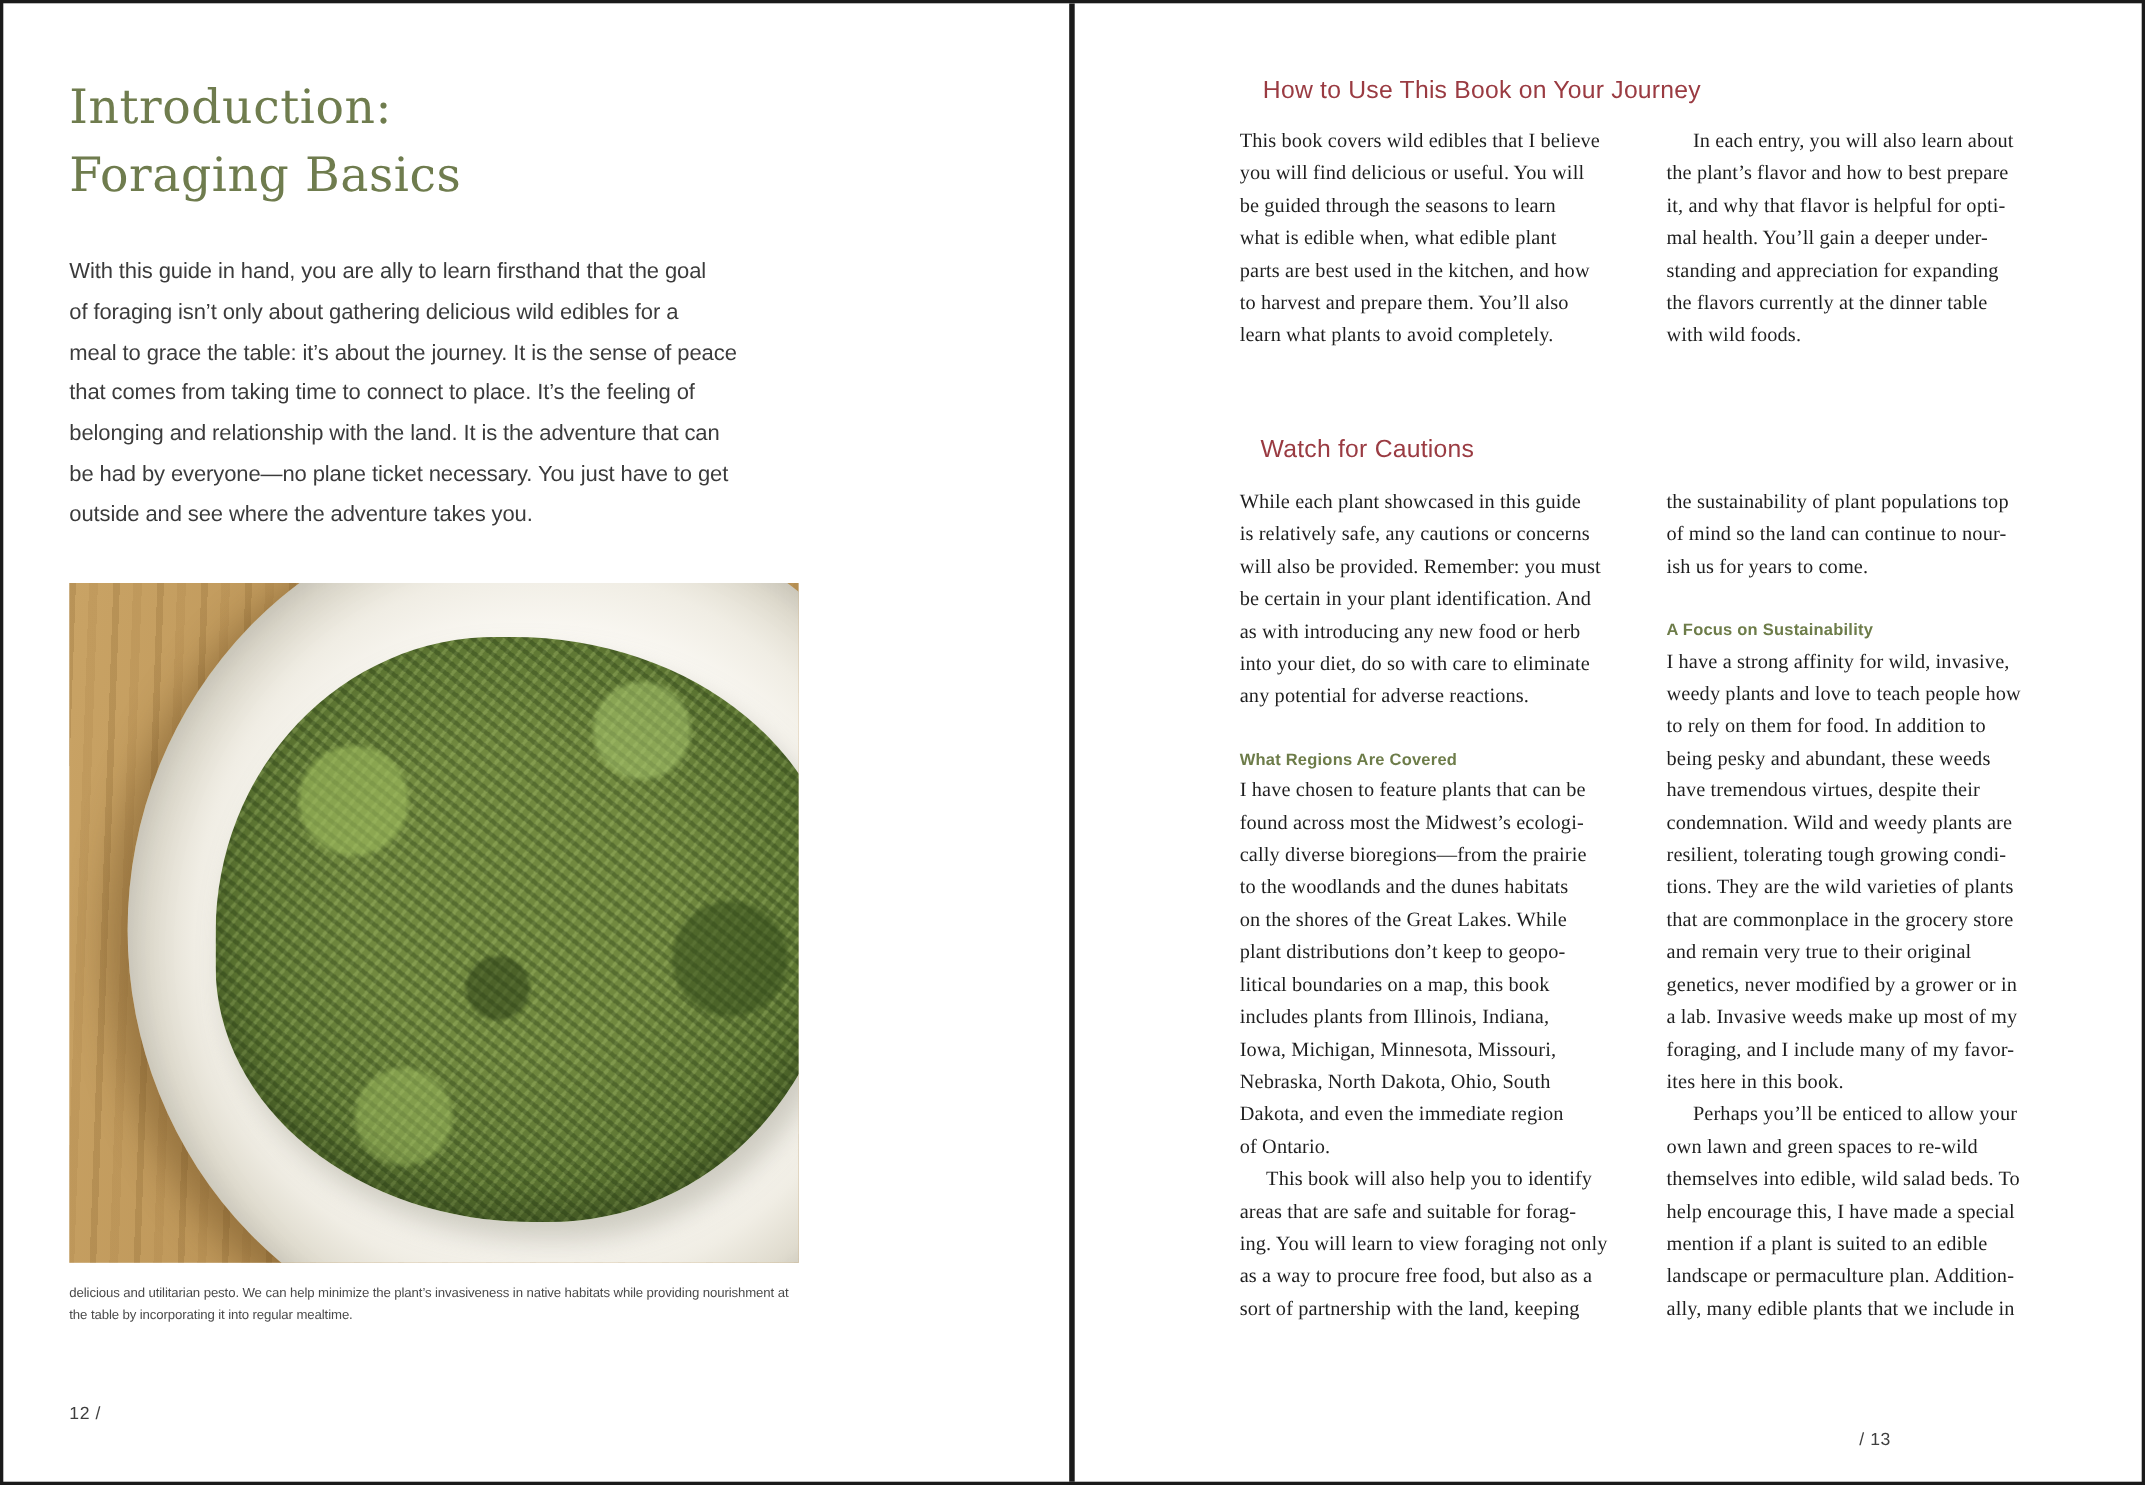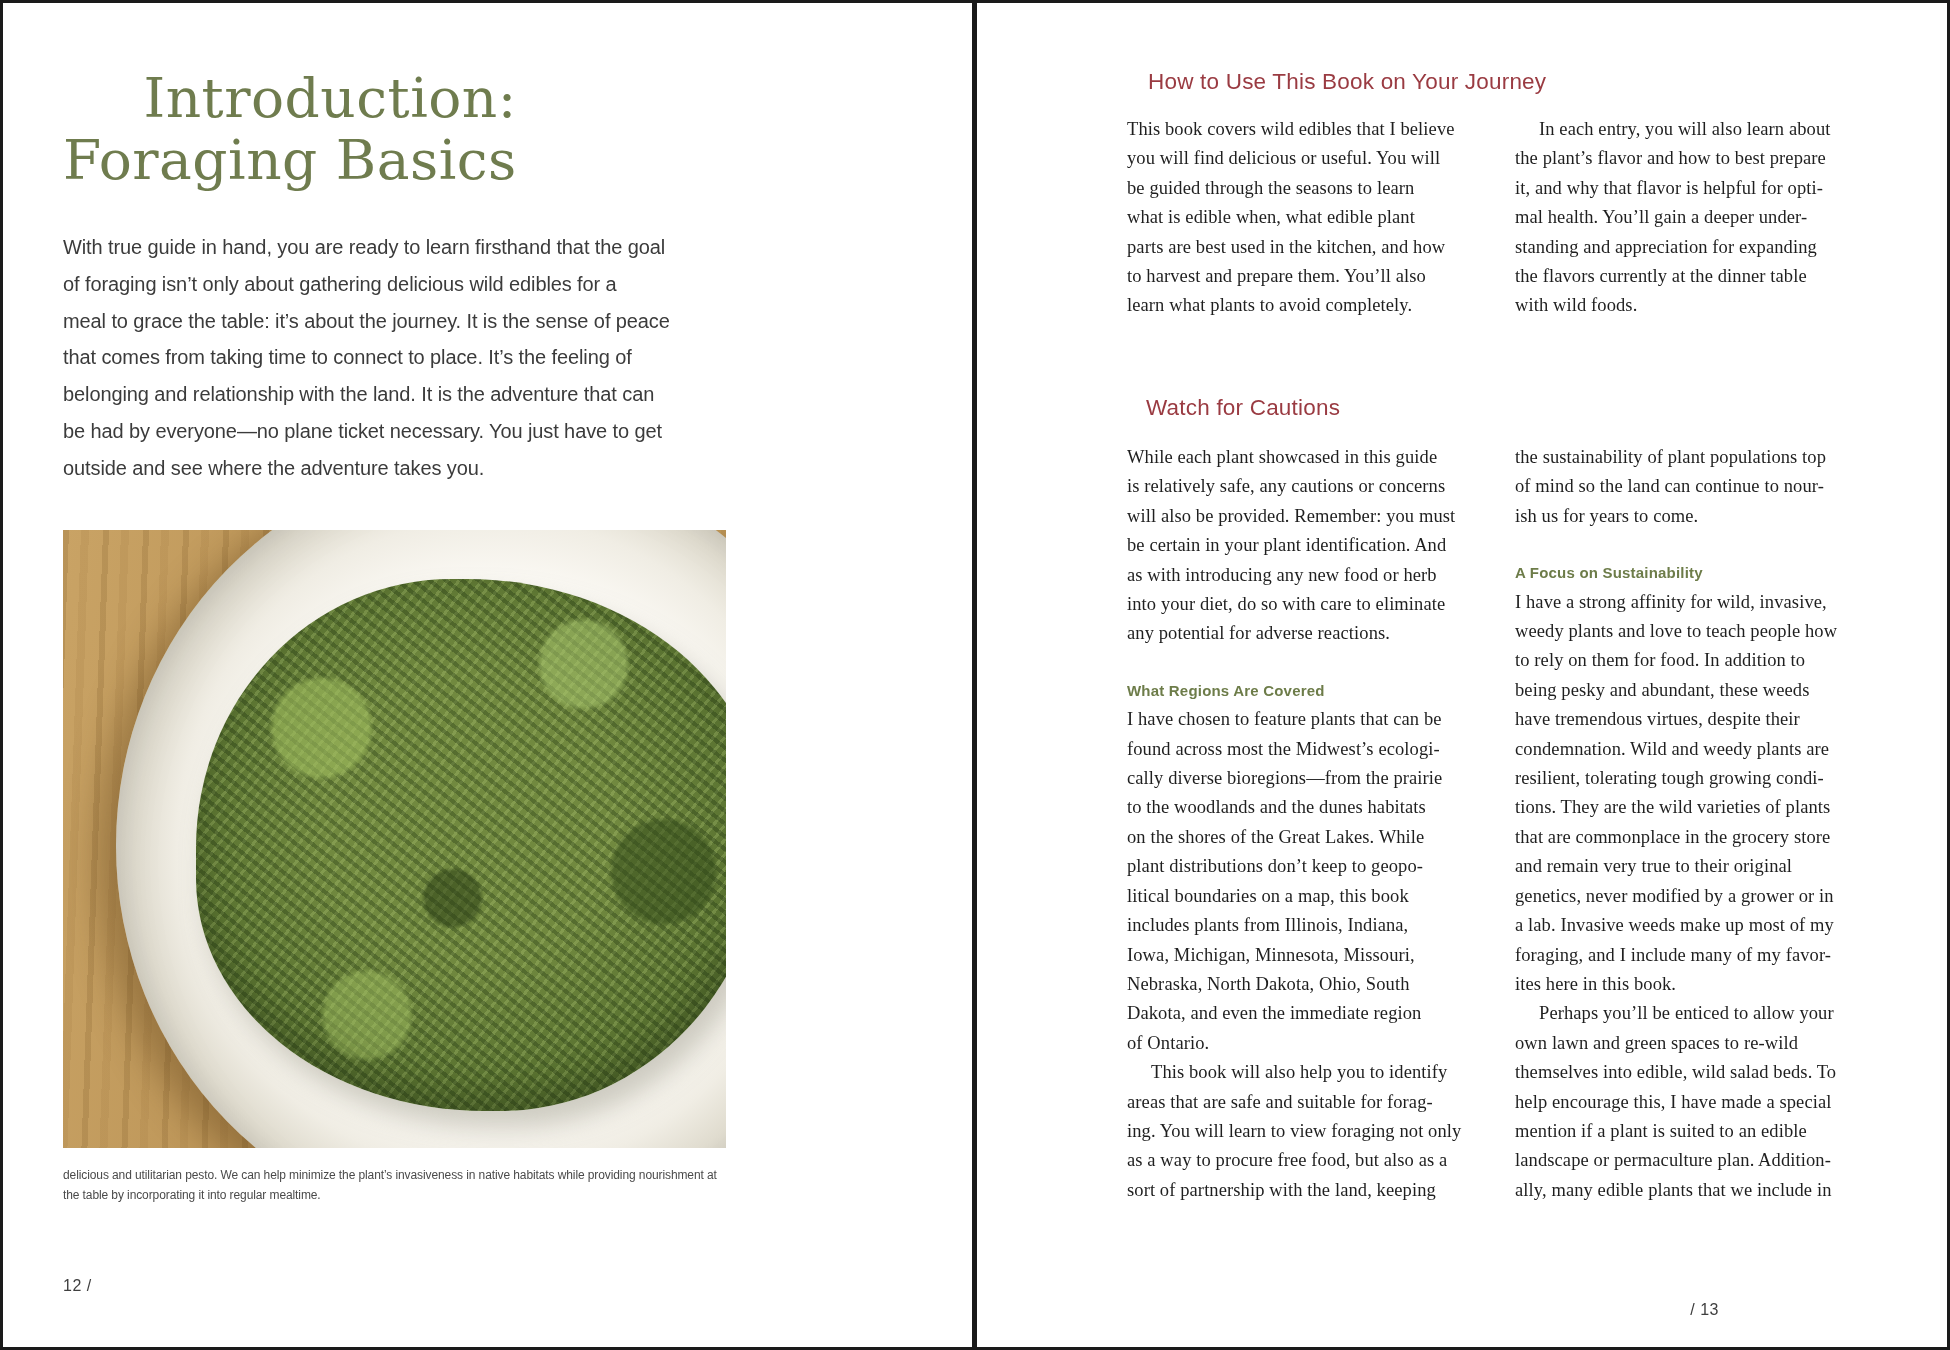--- a/index.html
+++ b/index.html
@@ -10,22 +10,22 @@
   }
   .divider{position:absolute;left:969px;top:0;width:5px;height:1350px;background:#1a1a1a;}
   .page{position:absolute;top:0;height:1344px;}
   .page-left{left:0;width:969px;}
   .page-right{left:974px;width:830px;}
   .abs{position:absolute;}
   .tline{white-space:pre;}
 
   
   .book-title{
-    font-family:"DejaVu Serif",serif;font-size:55px;line-height:62px;
-    color:#6f7c4e;letter-spacing:.5px;text-align:right;
+    font-family:"DejaVu Serif",serif;font-size:43px;line-height:62px;
+    color:#6f7c4e;letter-spacing:.5px;
   }
   .intro{font-size:20px;line-height:36.8px;color:#3b3b3b;letter-spacing:-.1px;}
   .caption{font-size:12px;line-height:19.8px;color:#4a4a4a;letter-spacing:-.1px;}
   .pagenum{font-size:16px;color:#3f3f3f;letter-spacing:.5px;text-align:center;}
 
   
   .photo{
     position:absolute;left:60px;top:527px;width:663px;height:618px;overflow:hidden;
     background:
       repeating-linear-gradient(92deg, rgba(120,85,35,.20) 0 6px, rgba(0,0,0,0) 6px 18px,
@@ -69,21 +69,21 @@
 
 <div class="spread">
 
   <div class="page page-left">
     <div class="abs book-title" style="left:60px;top:64px;">
         <div class="tline">Introduction:</div>
         <div class="tline">Foraging Basics</div>
       </div>
 
     <div class="abs intro" style="left:60px;top:226px;">
-        <div class="tline">With true guide in hand, you are ready to learn firsthand that the goal</div>
+        <div class="tline">With this guide in hand, you are ally to learn firsthand that the goal</div>
         <div class="tline">of foraging isn’t only about gathering delicious wild edibles for a</div>
         <div class="tline">meal to grace the table: it’s about the journey. It is the sense of peace</div>
         <div class="tline">that comes from taking time to connect to place. It’s the feeling of</div>
         <div class="tline">belonging and relationship with the land. It is the adventure that can</div>
         <div class="tline">be had by everyone—no plane ticket necessary. You just have to get</div>
         <div class="tline">outside and see where the adventure takes you.</div>
       </div>
 
     <div class="photo" title="White bowl of chopped garlic mustard pesto on a wooden table">
       <div class="bowl"></div>

